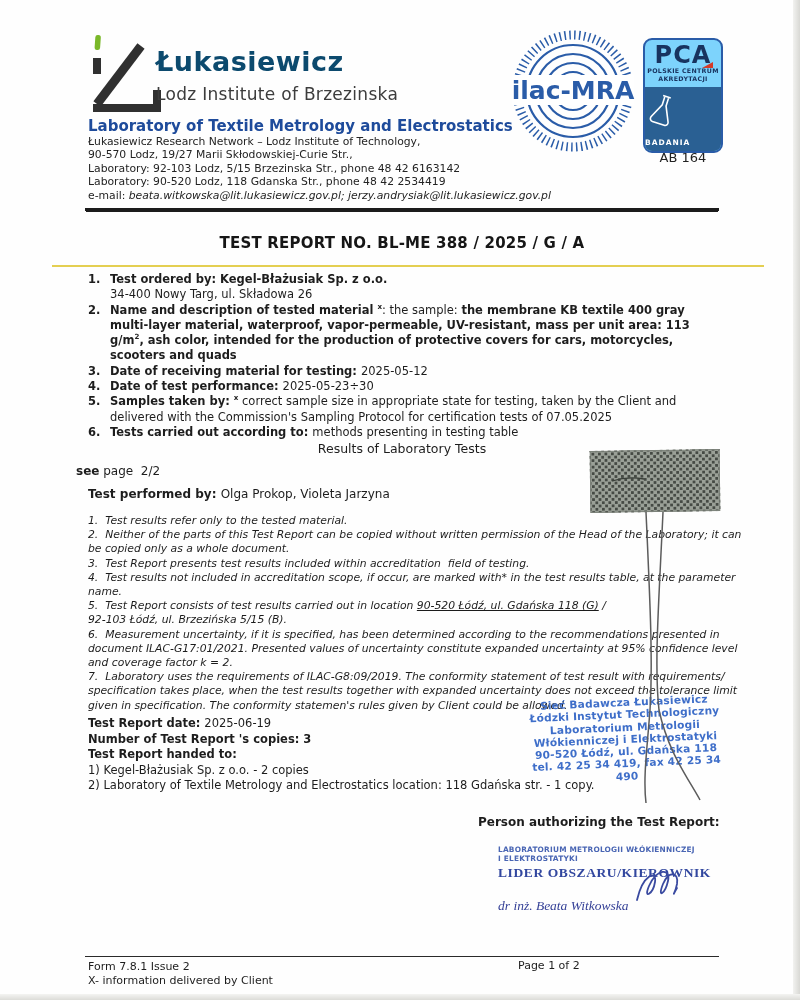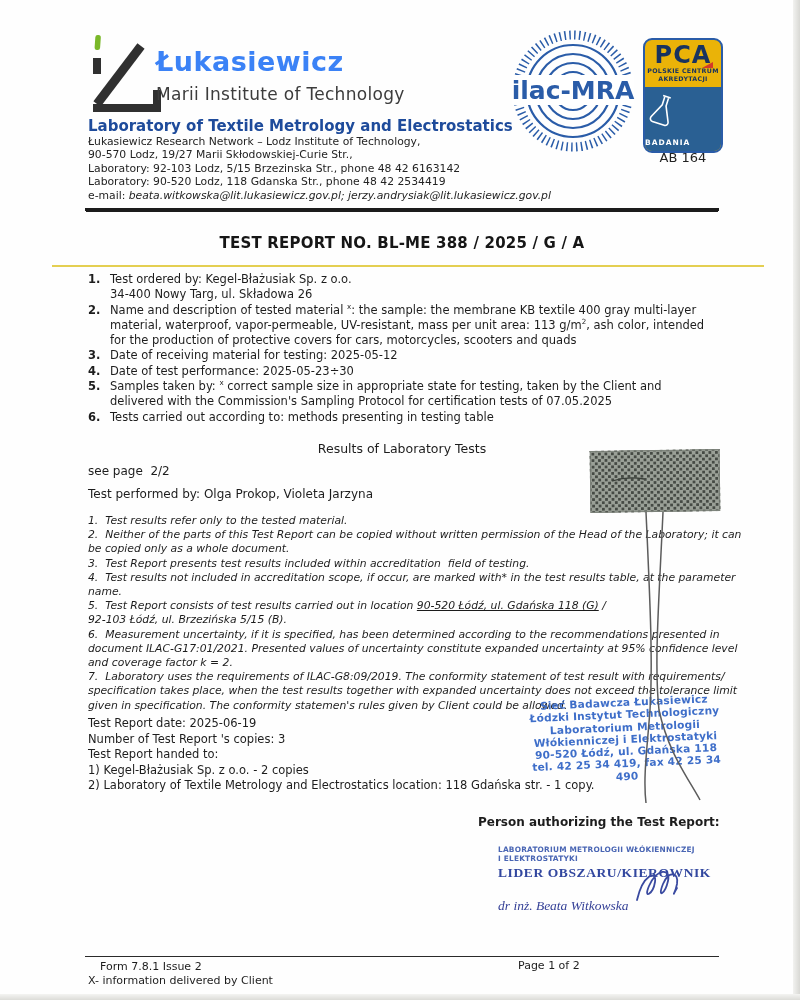--- a/index.html
+++ b/index.html
@@ -1,34 +1,34 @@
 <!DOCTYPE html>
 <html><head>
 <meta charset="utf-8">
 <style>
   html,body{margin:0;padding:0;}
   body{width:800px;height:1000px;background:#ffffff;font-family:"DejaVu Sans","Liberation Sans",sans-serif;color:#1d1d1d;position:relative;overflow:hidden;}
   .page{position:absolute;left:0;top:0;width:800px;height:1000px;background:#fefefe;}
   .scan-edge-right{position:absolute;right:0;top:0;width:7px;height:1000px;background:linear-gradient(to right,#f2f2f0,#d8d8d4);}
   .scan-edge-bottom{position:absolute;left:0;bottom:0;width:800px;height:6px;background:linear-gradient(to bottom,#f4f4f2,#dcdcd8);}
 
-  .b{font-weight:400}.u{text-decoration:underline}
+  .b{font-weight:700}.u{text-decoration:underline}
   sup{font-size:0.62em;vertical-align:super;line-height:0;}
   .segwrap{white-space:pre-wrap;}
 
   
   .logo-mark{position:absolute;left:88px;top:30px;}
-  .brand{position:absolute;left:156px;top:46px;font-size:27px;font-weight:700;color:#3b82f6;letter-spacing:0.5px;}
+  .brand{position:absolute;left:156px;top:46px;font-size:27px;font-weight:700;color:#0c4a6e;letter-spacing:0.5px;}
   .brand-sub{position:absolute;left:156px;top:84px;font-size:17px;font-weight:400;color:#3c3c3c;letter-spacing:0.3px;}
   .lab-name{position:absolute;left:88px;top:117px;font-size:15px;font-weight:700;color:#1e4b9b;}
   .addr{position:absolute;left:88px;top:135px;font-size:10.8px;line-height:13.4px;color:#232323;}
   .addr .em{font-style:italic;}
 
   .ilac{position:absolute;left:506px;top:27px;}
-  .pca{position:absolute;left:643px;top:38px;width:76px;border:2.5px solid #2a5ca8;border-radius:9px;background:#eab308;overflow:hidden;}
+  .pca{position:absolute;left:643px;top:38px;width:76px;border:2.5px solid #2a5ca8;border-radius:9px;background:#7dd3fc;overflow:hidden;}
   .pca-top{position:relative;text-align:center;padding:3px 0 2px 0;}
   .pca-acronym{font-size:24px;font-weight:700;color:#18335f;letter-spacing:1px;line-height:24px;position:relative;display:inline-block;}
   .pca-red{position:absolute;right:8px;top:22px;width:0;height:0;border-left:11px solid transparent;border-bottom:6px solid #d43a28;}
   .pca-name{font-size:6.3px;font-weight:700;color:#18335f;line-height:7.5px;letter-spacing:0.3px;}
   .pca-blue{margin-top:3px;background:#2a6093;height:64px;position:relative;text-align:left;}
   .pca-badania{position:absolute;bottom:4px;width:100%;color:#fff;font-size:7.5px;font-weight:700;letter-spacing:1px;}
   .pca-number{position:absolute;left:643px;top:150px;width:80px;text-align:center;font-size:13px;color:#222;}
 
   .header-rule{position:absolute;left:85px;top:208px;width:634px;height:0;border-top:3px solid #1c1c1c;box-shadow:0 2px 0 -1px #1c1c1c;}
 
@@ -36,21 +36,21 @@
   .yellow-rule{position:absolute;left:52px;top:265px;width:712px;height:1.6px;background:#e4cf52;}
 
   
   .items{position:absolute;left:88px;top:272px;width:628px;font-size:11.5px;line-height:15.3px;}
   .item{display:flex;}
   .item .num{width:22px;font-weight:700;flex:0 0 22px;}
   .item .itext{flex:1;}
 
   .results-heading{position:absolute;left:85px;top:441px;width:634px;text-align:center;font-size:12.5px;font-weight:400;}
 
-  .seepage{position:absolute;left:88px;top:464px;font-size:12px;text-align:center;}
+  .seepage{position:absolute;left:76px;top:464px;font-size:12px;text-align:center;}
   .performedby{position:absolute;left:88px;top:487px;font-size:12px;}
 
   .notes{position:absolute;left:88px;top:514px;width:655px;font-size:10.8px;line-height:14.2px;font-style:italic;color:#1c1c1c;}
   .note{margin:0;}
 
   
   .swatch{position:absolute;left:590px;top:450px;width:130px;height:62px;transform:rotate(-0.8deg);
     background-color:#9aa097;
     background-image:radial-gradient(circle,#454a44 1.3px,transparent 1.6px),radial-gradient(circle,#454a44 1.3px,transparent 1.6px);
     background-size:6.5px 6.5px;background-position:0 0,3.25px 3.25px;
@@ -64,37 +64,37 @@
 
   .authorizing-heading{position:absolute;left:478px;top:815px;font-size:12px;font-weight:700;}
   .auth-stamp{position:absolute;left:498px;top:845px;width:235px;text-align:left;}
   .auth-tiny{font-size:7.4px;font-weight:700;color:#4a66b4;line-height:9px;letter-spacing:0.2px;}
   .auth-role{margin-top:2px;font-size:13.5px;font-weight:600;color:#32479f;font-family:"Liberation Serif","DejaVu Serif",serif;letter-spacing:0.6px;}
   .auth-signer{margin-top:17px;font-size:13.5px;font-style:italic;color:#333f96;font-family:"Liberation Serif","DejaVu Serif",serif;}
   .signature-svg{position:absolute;left:633px;top:864px;}
 
   
   .footer-rule{position:absolute;left:85px;top:956px;width:634px;border-top:1.6px solid #2a2a2a;}
-  .footer-form{position:absolute;left:100px;top:960px;font-size:11px;}
+  .footer-form{position:absolute;left:88px;top:960px;font-size:11px;}
   .footer-page{position:absolute;left:518px;top:959px;font-size:11px;}
   .footer-note{position:absolute;left:88px;top:974px;font-size:11px;}
 </style>
 </head>
 <body>
 
 <div class="page">
 
   <svg class="logo-mark" width="82" height="86" viewBox="0 0 82 86">
     <rect x="7" y="5" width="5.5" height="15" rx="2.5" fill="#7ab829" transform="rotate(4 9 12)"></rect>
     <path d="M9 28 L9 44" stroke="#303030" stroke-width="8" fill="none"></path>
     <path d="M53 16 L9 74" stroke="#303030" stroke-width="9" fill="none"></path>
     <path d="M5 78 H69 V60" stroke="#303030" stroke-width="8" fill="none"></path>
   </svg>
   <div class="brand">Łukasiewicz</div>
-  <div class="brand-sub">Marii Institute of Technology</div>
+  <div class="brand-sub">Lodz Institute of Brzezinska</div>
   <div class="lab-name">Laboratory of Textile Metrology and Electrostatics</div>
   <div class="addr">
     <div>Łukasiewicz Research Network – Lodz Institute of Technology,</div>
     <div>90-570 Lodz, 19/27 Marii Skłodowskiej-Curie Str.,</div>
     <div>Laboratory: 92-103 Lodz, 5/15 Brzezinska Str., phone 48 42 6163142</div>
     <div>Laboratory: 90-520  Lodz, 118 Gdanska Str., phone 48 42 2534419</div>
     <div><span>e-mail: </span><span class="em">beata.witkowska@lit.lukasiewicz.gov.pl;  jerzy.andrysiak@lit.lukasiewicz.gov.pl</span></div>
   </div>
 
   <svg class="ilac" width="135" height="132" viewBox="0 0 135 132">

